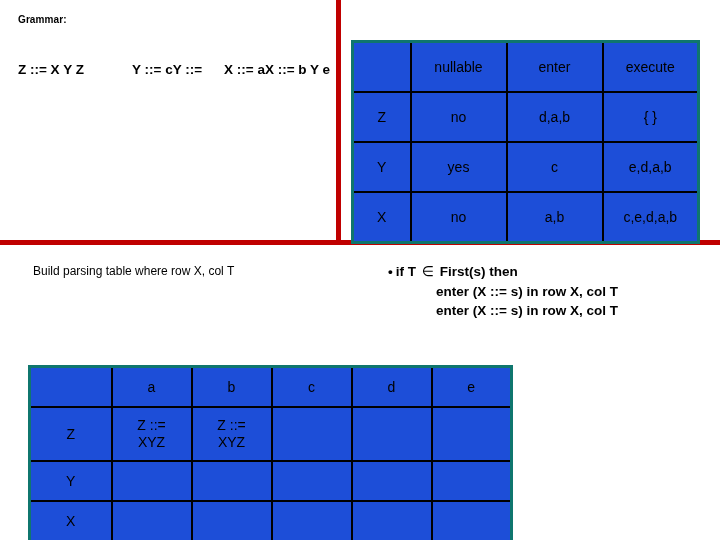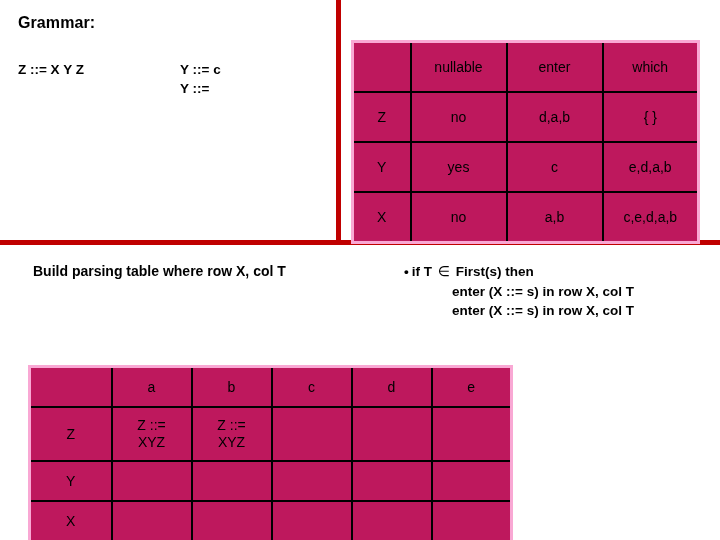--- a/index.html
+++ b/index.html
@@ -36,56 +36,56 @@
     left: 336px;
     top: 0;
     width: 5px;
     height: 245px;
     background: #c00000;
   }
 
   
   .heading {
     position: absolute;
-    font-size: 16px;
+    font-size: 10px;
     font-weight: bold;
     letter-spacing: 0.1px;
     white-space: nowrap;
   }
   #grammar-heading { left: 18px; top: 14px; }
   #computed-heading { left: 349px; top: 15px; }
 
   
   .grammar-block {
     position: absolute;
     left: 18px;
     top: 60px;
     font-size: 13.5px;
     font-weight: bold;
     line-height: 19px;
     display: flex;
     flex-direction: row;
   }
   .grammar-col {
     display: flex;
-    flex-direction: column;
+    flex-direction: row;
     white-space: pre;
   }
   .gcol-1 { width: 114px; }
-  .gcol-2 { width: 92px; margin-left: 48px; }
+  .gcol-2 { width: 92px; }
   .gcol-3 { width: auto; }
   .grammar-line { height: 19px; }
 
   
   table.grid {
     position: absolute;
     border-collapse: collapse;
     table-layout: fixed;
-    background: #be185d;
-    border: 3px solid #f9a8d4;
+    background: #1d4ed8;
+    border: 3px solid #0f766e;
   }
   table.grid td {
     border: 2px solid #000000;
     text-align: center;
     vertical-align: middle;
     font-size: 14px;
     font-weight: normal;
     padding: 0;
     line-height: 17px;
   }
@@ -118,29 +118,29 @@
     line-height: 17px;
   }
   #parsing-table td.cell-multi span { display: block; }
 
   
   .instructions {
     position: absolute;
     left: 33px;
     top: 262px;
     width: 320px;
-    font-size: 14px;
-    font-weight: bold;
+    font-size: 12px;
+    font-weight: normal;
     line-height: 19.5px;
   }
 
   
   .rules-list {
     position: absolute;
-    left: 404px;
+    left: 388px;
     top: 262px;
     width: 312px;
     font-size: 13.5px;
     font-weight: bold;
     line-height: 19.5px;
   }
   .rule-item { white-space: nowrap; }
   .rule-bullet { margin-right: 3px; }
   .rule-cont {
     white-space: nowrap;
@@ -162,37 +162,41 @@
 
   <div class="heading" id="grammar-heading">Grammar:</div>
 
   <div class="grammar-block">
     <div class="grammar-col gcol-1">
       <div class="grammar-line">Z ::= X Y Z</div>
     </div>
     <div class="grammar-col gcol-2">
       <div class="grammar-line">Y ::= c</div>
       <div class="grammar-line">Y ::=</div>
+    </div>
+    <div class="grammar-col gcol-3">
+      <div class="grammar-line">X ::= a</div>
+      <div class="grammar-line">X ::= b Y e</div>
     </div>
   </div>
 
 
   <table class="grid" id="computed-sets-table">
     <colgroup>
       <col class="c0">
         <col class="c1">
         <col class="c2">
         <col class="c3">
     </colgroup>
     <tbody>
       <tr>
         <td></td>
         <td>nullable</td>
         <td>enter</td>
-        <td>which</td>
+        <td>execute</td>
       </tr>
       <tr>
         <td>Z</td>
         <td>no</td>
         <td>d,a,b</td>
         <td>{ }</td>
       </tr>
       <tr>
         <td>Y</td>
         <td>yes</td>

